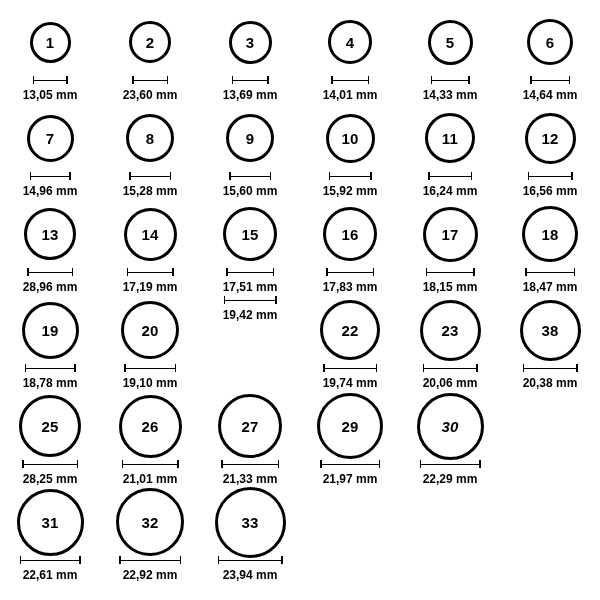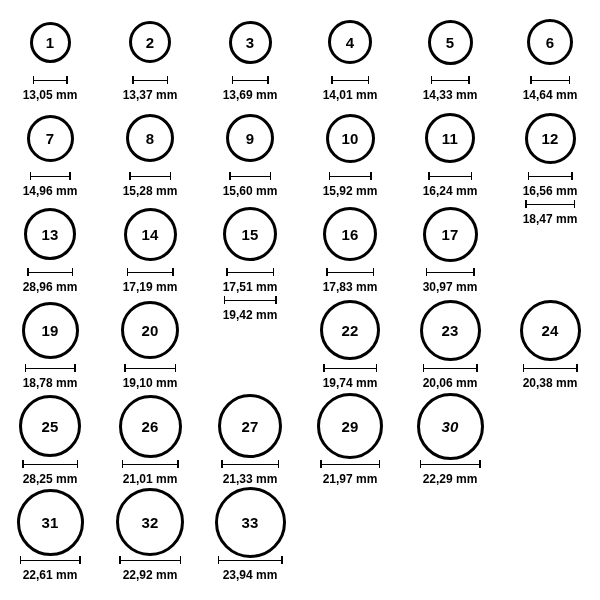--- a/index.html
+++ b/index.html
@@ -117,21 +117,21 @@
         <div class="circle-wrap">
           <div class="circle" style="width: 42px; height: 42px;">
             <span class="size-label">2</span>
           </div>
         </div>
         <div class="measure">
           <div class="bar" style="width: 36px;">
             <div class="line"></div>
           </div>
         </div>
-        <div class="mm">13,37 mm</div>
+        <div class="mm">23,60 mm</div>
       </div>
       <div class="cell">
         <div class="circle-wrap">
           <div class="circle" style="width: 43px; height: 43px;">
             <span class="size-label">3</span>
           </div>
         </div>
         <div class="measure">
           <div class="bar" style="width: 37px;">
             <div class="line"></div>
@@ -316,23 +316,28 @@
         <div class="circle-wrap">
           <div class="circle" style="width: 55px; height: 55px;">
             <span class="size-label">17</span>
           </div>
         </div>
         <div class="measure">
           <div class="bar" style="width: 49px;">
             <div class="line"></div>
           </div>
         </div>
-        <div class="mm">30,97 mm</div>
-      </div>
-      <div class="cell">
+        <div class="mm">18,15 mm</div>
+      </div>
+      <div class="cell">
+        <div class="circle-wrap">
+          <div class="circle" style="width: 56px; height: 56px;">
+            <span class="size-label">18</span>
+          </div>
+        </div>
         <div class="measure">
           <div class="bar" style="width: 50px;">
             <div class="line"></div>
           </div>
         </div>
         <div class="mm">18,47 mm</div>
       </div>
     </div>
     <div class="row">
       <div class="cell">
@@ -391,21 +396,21 @@
         <div class="measure">
           <div class="bar" style="width: 55px;">
             <div class="line"></div>
           </div>
         </div>
         <div class="mm">20,06 mm</div>
       </div>
       <div class="cell">
         <div class="circle-wrap">
           <div class="circle" style="width: 61px; height: 61px;">
-            <span class="size-label">24</span>
+            <span class="size-label">38</span>
           </div>
         </div>
         <div class="measure">
           <div class="bar" style="width: 55px;">
             <div class="line"></div>
           </div>
         </div>
         <div class="mm">20,38 mm</div>
       </div>
     </div>

